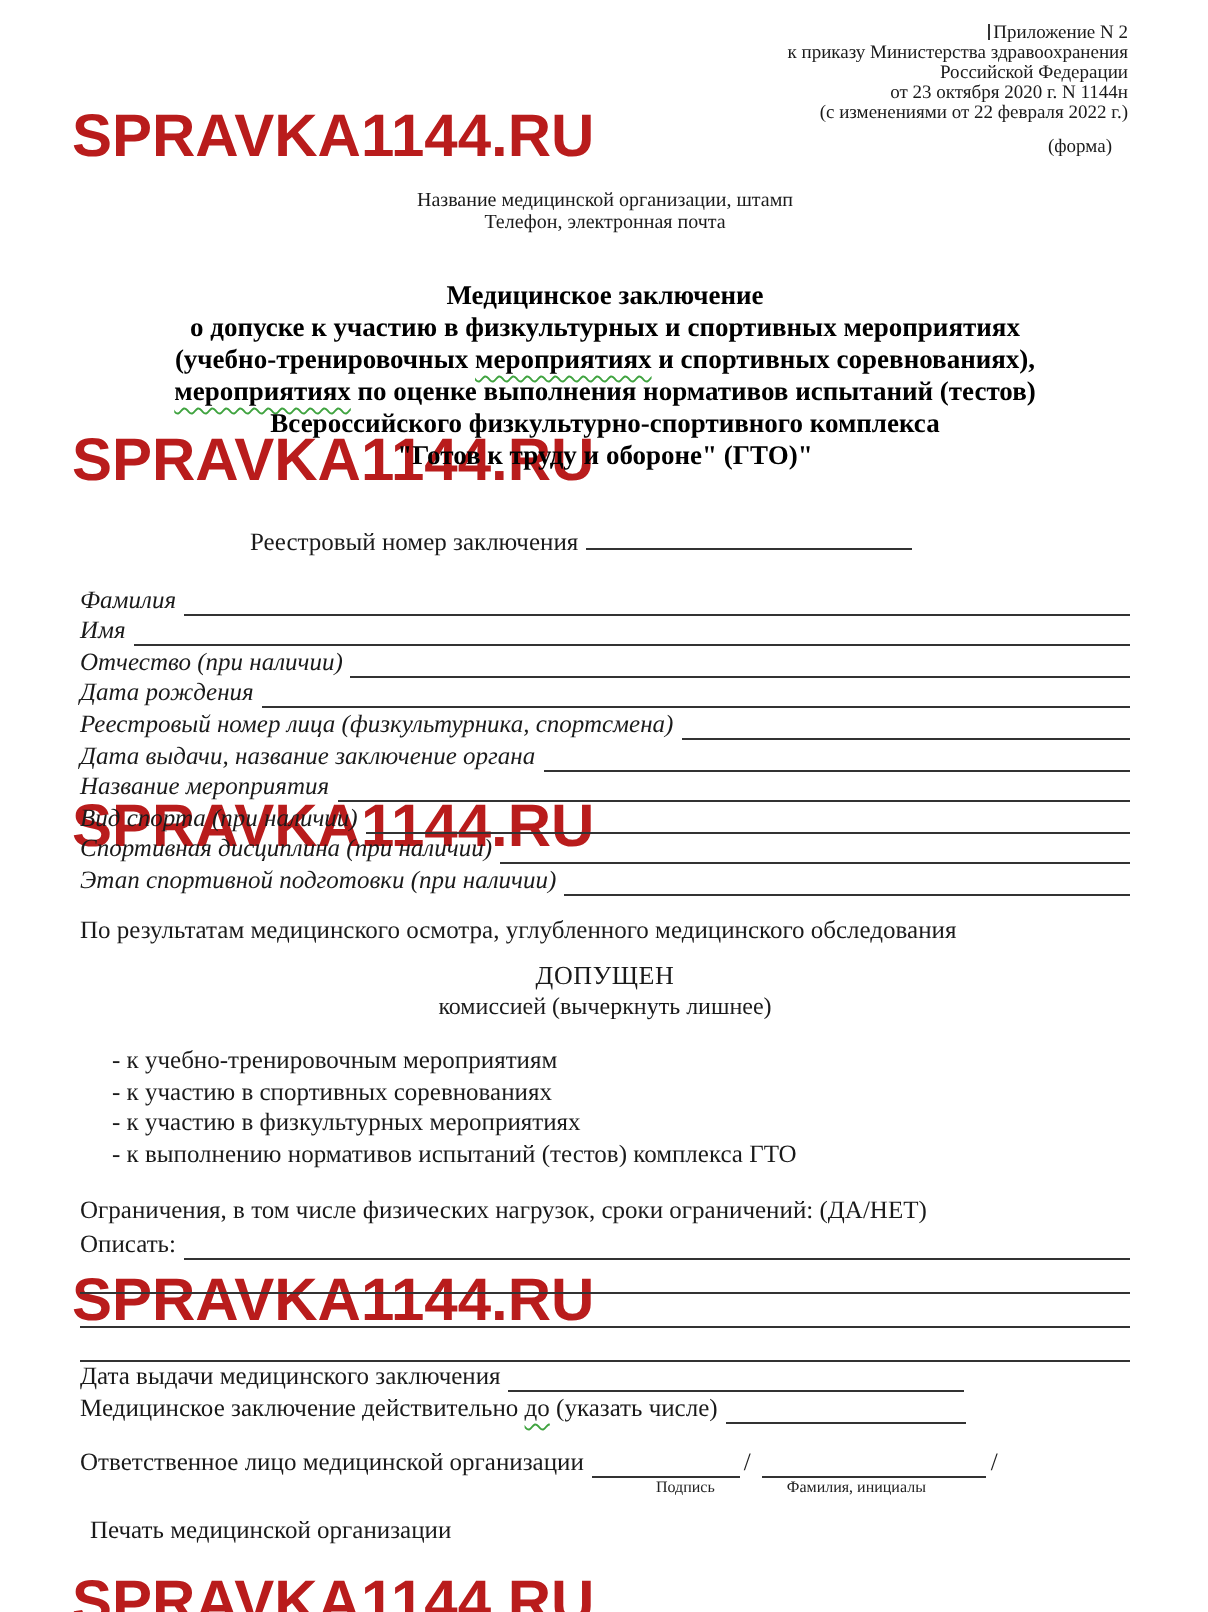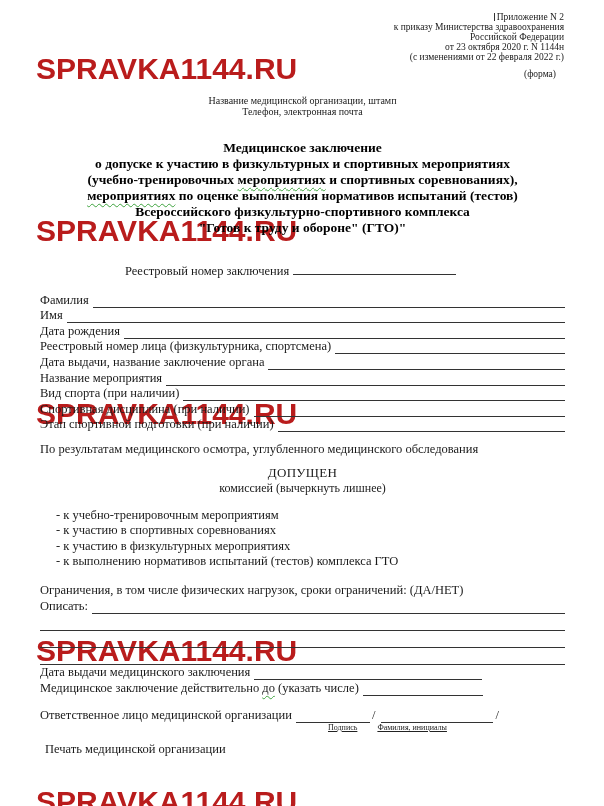--- a/index.html
+++ b/index.html
@@ -34,21 +34,21 @@
     text-decoration-line: underline;
     text-decoration-style: wavy;
     text-decoration-color: #3fa33f;
     text-decoration-thickness: 1px;
     text-underline-offset: 2.5px;
   }
 
   .registry { margin-top: 25px; margin-left: 85px; line-height: 16px; }
   .registry .ru { display:inline-block; width: 163px; border-bottom: 1px solid #333; height: 13px; margin-left: 4px; }
 
-  .fields { margin-top: 13px; }
+  .fields { margin-top: 13px; font-style: italic; }
   .frow { display: flex; align-items: flex-end; height: 15.6px; }
   .flabel { white-space: nowrap; }
   .fill { flex: 1; border-bottom: 1px solid #333; margin-left: 4px; height: 13px; }
 
   .results-par { margin-top: 10px; max-width: 445px; line-height: 15.5px; }
   .admitted { margin-top: 7px; text-align: center; font-size: 13px; line-height: 16px; letter-spacing: 0.3px; }
   .commission { text-align: center; font-size: 12px; line-height: 14px; }
 
   .adm-list { margin-top: 13px; margin-left: 16px; line-height: 15.5px; }
 
@@ -57,21 +57,21 @@
 
   .daterow { display: flex; align-items: center; height: 16px; }
   .u-fixed { display: inline-block; border-bottom: 1px solid #333; height: 13px; margin-left: 4px; }
   .u-issue { width: 228px; }
   .u-valid { width: 120px; }
 
   .sigrow { margin-top: 10px; display: flex; align-items: flex-end; height: 16px; }
   .u-sign { width: 74px; }
   .u-name { width: 112px; }
   .slash { margin: 0 2px; }
-  .captions { display: flex; font-size: 8px; line-height: 9px; margin-left: 288px; gap: 20px; color:#222;text-decoration:underline; }
+  .captions { display: flex; font-size: 8px; line-height: 9px; margin-left: 288px; gap: 36px; color:#222; }
 
   .stamp { margin-top: 10px; margin-left: 5px; line-height: 15.5px; }
 </style>
 </head>
 <body>
 
 <div class="page">
 
   <div class="wm" style="top:54px">SPRAVKA1144.RU</div>
   <div class="wm" style="top:216px">SPRAVKA1144.RU</div>
@@ -111,20 +111,24 @@
     <div class="fields">
       <div class="frow">
           <span class="flabel">Фамилия</span>
           <span class="fill"></span>
         </div>
       <div class="frow">
           <span class="flabel">Имя</span>
           <span class="fill"></span>
         </div>
       <div class="frow">
+          <span class="flabel">Отчество (при наличии)</span>
+          <span class="fill"></span>
+        </div>
+      <div class="frow">
           <span class="flabel">Дата рождения</span>
           <span class="fill"></span>
         </div>
       <div class="frow">
           <span class="flabel">Реестровый номер лица (физкультурника, спортсмена)</span>
           <span class="fill"></span>
         </div>
       <div class="frow">
           <span class="flabel">Дата выдачи, название заключение органа</span>
           <span class="fill"></span>

